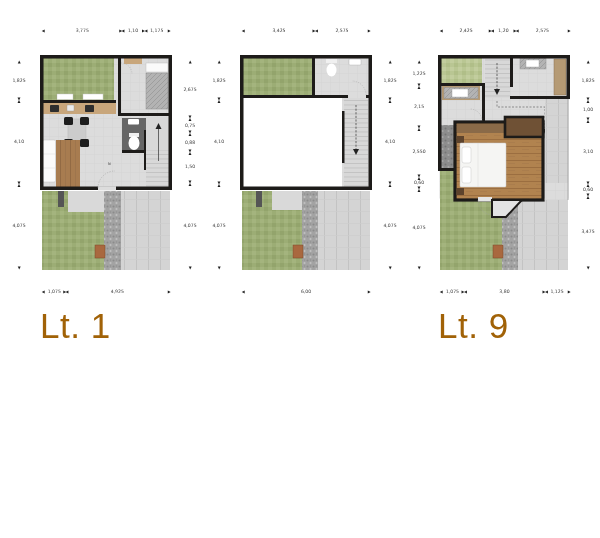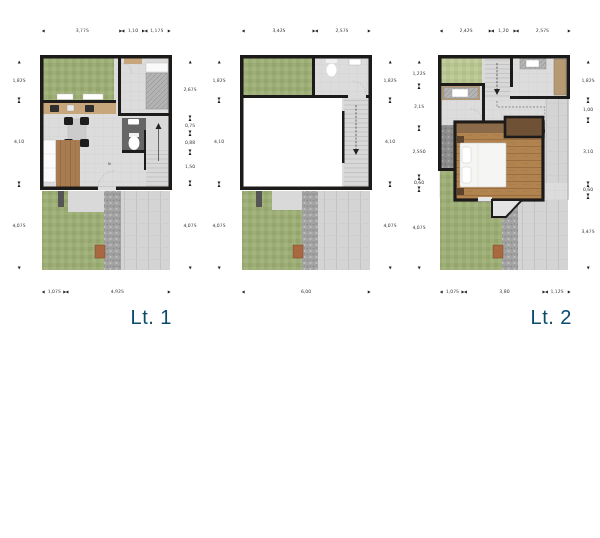--- a/index.html
+++ b/index.html
@@ -4,22 +4,22 @@
 <style>
   html,body{margin:0;padding:0;background:#fff;}
   .page{position:relative;width:600px;height:538px;background:#ffffff;overflow:hidden;
         font-family:"Liberation Sans",sans-serif;}
   .plan-svg{position:absolute;}
   .dims{position:absolute;left:0;top:0;width:600px;height:538px;pointer-events:none;}
   .dim{position:absolute;transform:translate(-50%,-50%);font-size:4.6px;line-height:1;
        color:#3a3a3a;white-space:nowrap;font-family:"DejaVu Sans",sans-serif;}
   .dim.m{font-size:3.8px;letter-spacing:-0.5px;color:#1e1e1e;}
   .dim.rot{transform:translate(-50%,-50%) rotate(90deg);}
-  .plan-label{position:absolute;text-align:right;font-size:20px;font-weight:500;
-       color:#0c4a6e;letter-spacing:0.5px;}
+  .plan-label{position:absolute;text-align:left;font-size:35px;font-weight:500;
+       color:#a16207;letter-spacing:0.5px;}
 </style>
 </head>
 <body>
 
 <div class="page">
 
   <svg width="0" height="0" style="position:absolute">
     <defs>
       <pattern id="tile" width="9" height="9" patternUnits="userSpaceOnUse">
         <rect width="9" height="9" fill="#dcdcdc"></rect>
@@ -358,15 +358,15 @@
         <span class="dim m rot" style="left: 588px; top: 120.195px;">▶◀</span>
         <span class="dim lbl" style="left: 588px; top: 152.125px;">3,10</span>
         <span class="dim m rot" style="left: 588px; top: 184.055px;">▶◀</span>
         <span class="dim lbl" style="left: 588px; top: 190.235px;">0,60</span>
         <span class="dim m rot" style="left: 588px; top: 196.415px;">▶◀</span>
         <span class="dim lbl" style="left: 588px; top: 232.208px;">3,475</span>
       </div>
   </div>
 
   <div class="plan-label" style="left:40px;top:306px;width:132px">Lt. 1</div>
-  <div class="plan-label" style="left:438px;top:306px;width:134px">Lt. 2</div>
+  <div class="plan-label" style="left:438px;top:306px;width:134px">Lt. 9</div>
 
 </div>
 
 </body></html>

